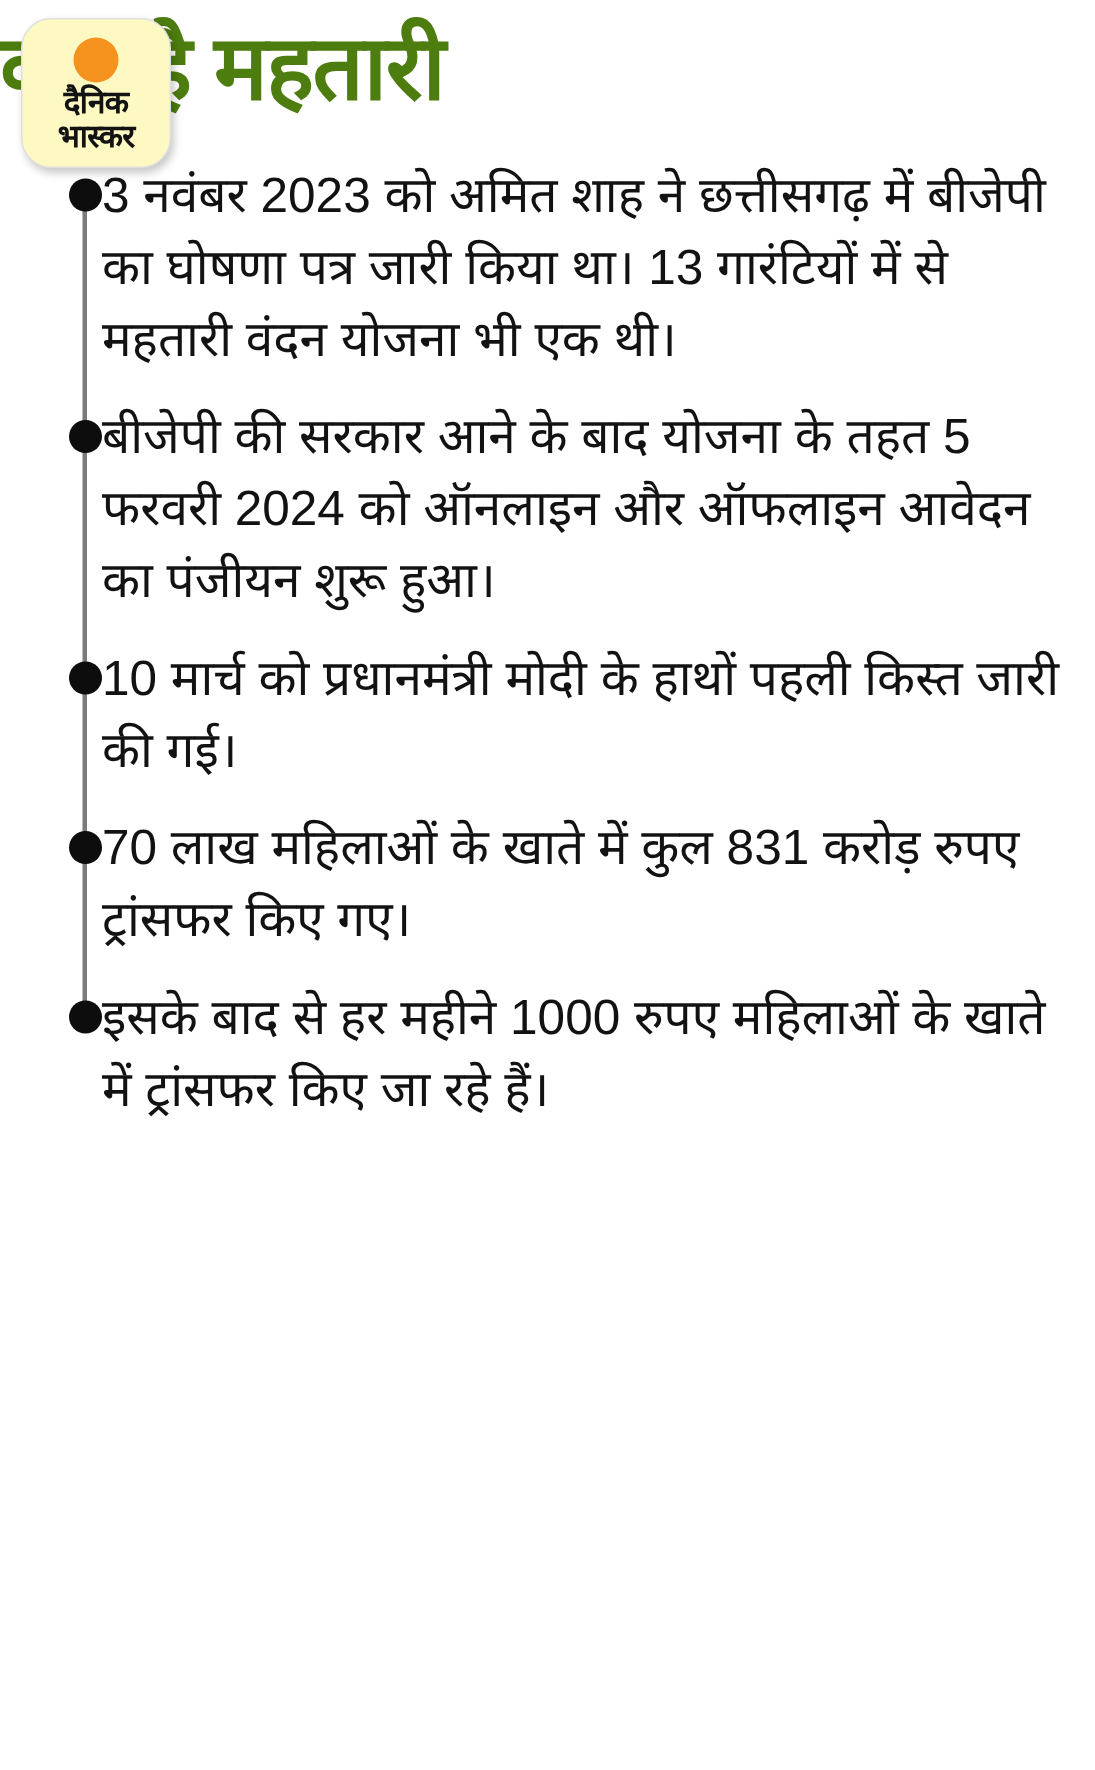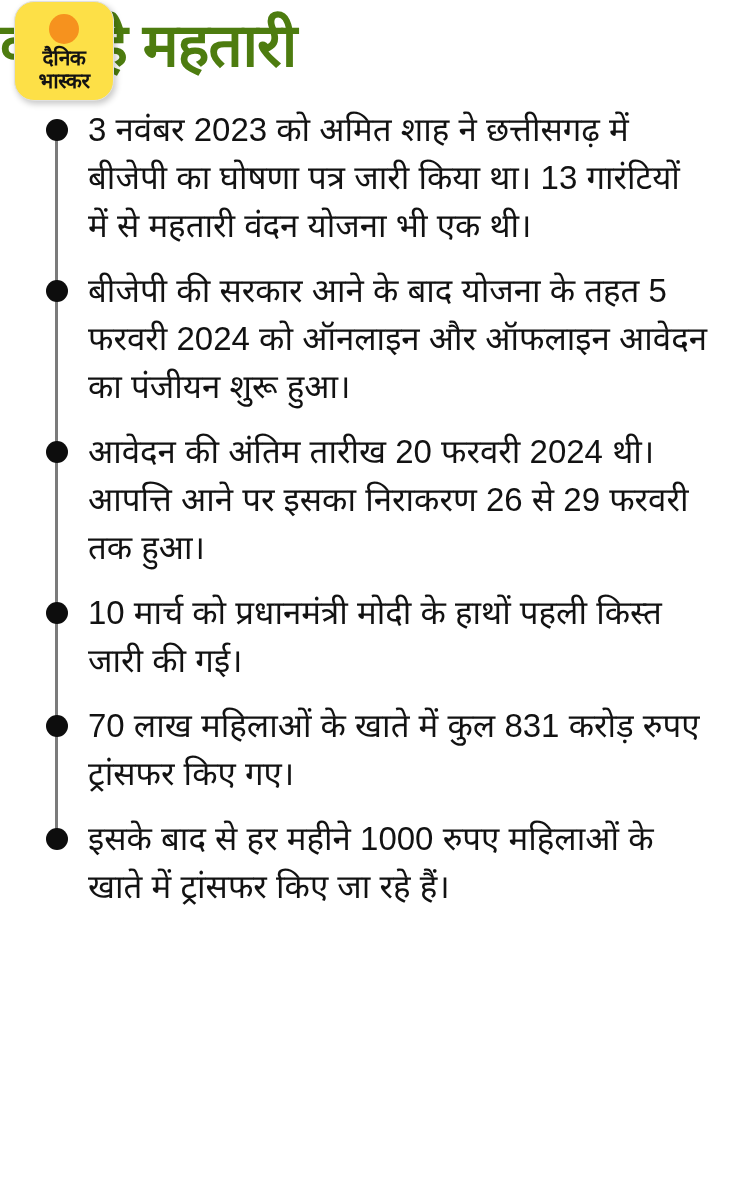--- a/index.html
+++ b/index.html
@@ -16,24 +16,24 @@
     overflow: hidden;
     position: relative;
     font-family: "Liberation Sans", "DejaVu Sans", sans-serif;
     color: var(--ink);
   }
 
   
   .logo {
     position: absolute;
     left: 14px;
-    top: 1px;
+    top: 12px;
     width: 100px;
     height: 100px;
-    background: #fde047;
+    background: #fef9c3;
     border: 1px solid #e0e0e0;
     border-radius: 20px;
     box-shadow: 2px 3px 6px rgba(0,0,0,0.22);
     display: flex;
     flex-direction: column;
     align-items: center;
     justify-content: center;
     padding-top: 4px;
   }
   .sun {
@@ -64,21 +64,21 @@
     color: #4d7c0f;
     letter-spacing: -1px;
   }
 
   
   .timeline {
     margin-top: 16px;
   }
   .tl-item {
     position: relative;
-    padding: 0 22px 17px 88px;
+    padding: 0 22px 17px 68px;
     font-size: 33px;
     line-height: 48px;
     font-weight: 500;
     color: var(--ink);
   }
   .tl-item .dot {
     position: absolute;
     left: 46px;
     top: 13px;
     width: 22px;
@@ -117,24 +117,20 @@
     <span class="dot"></span>
     <span>3 नवंबर 2023 को अमित शाह ने छत्तीसगढ़ में बीजेपी का घोषणा पत्र जारी किया था। 13 गारंटियों में से महतारी वंदन योजना भी एक थी।</span>
   </div>
 
 
   <div class="tl-item">
     <span class="dot"></span>
     <span>बीजेपी की सरकार आने के बाद योजना के तहत 5 फरवरी 2024 को ऑनलाइन और ऑफलाइन आवेदन का पंजीयन शुरू हुआ।</span>
   </div>
 
-  <div class="tl-item">
-    <span class="dot"></span>
-    <span>आवेदन की अंतिम तारीख 20 फरवरी 2024 थी। आपत्ति आने पर इसका निराकरण 26 से 29 फरवरी तक हुआ।</span>
-  </div>
 
 
   <div class="tl-item">
     <span class="dot"></span>
     <span>10 मार्च को प्रधानमंत्री मोदी के हाथों पहली किस्त जारी की गई।</span>
   </div>
 
   <div class="tl-item">
     <span class="dot"></span>
     <span>70 लाख महिलाओं के खाते में कुल 831 करोड़ रुपए ट्रांसफर किए गए।</span>

